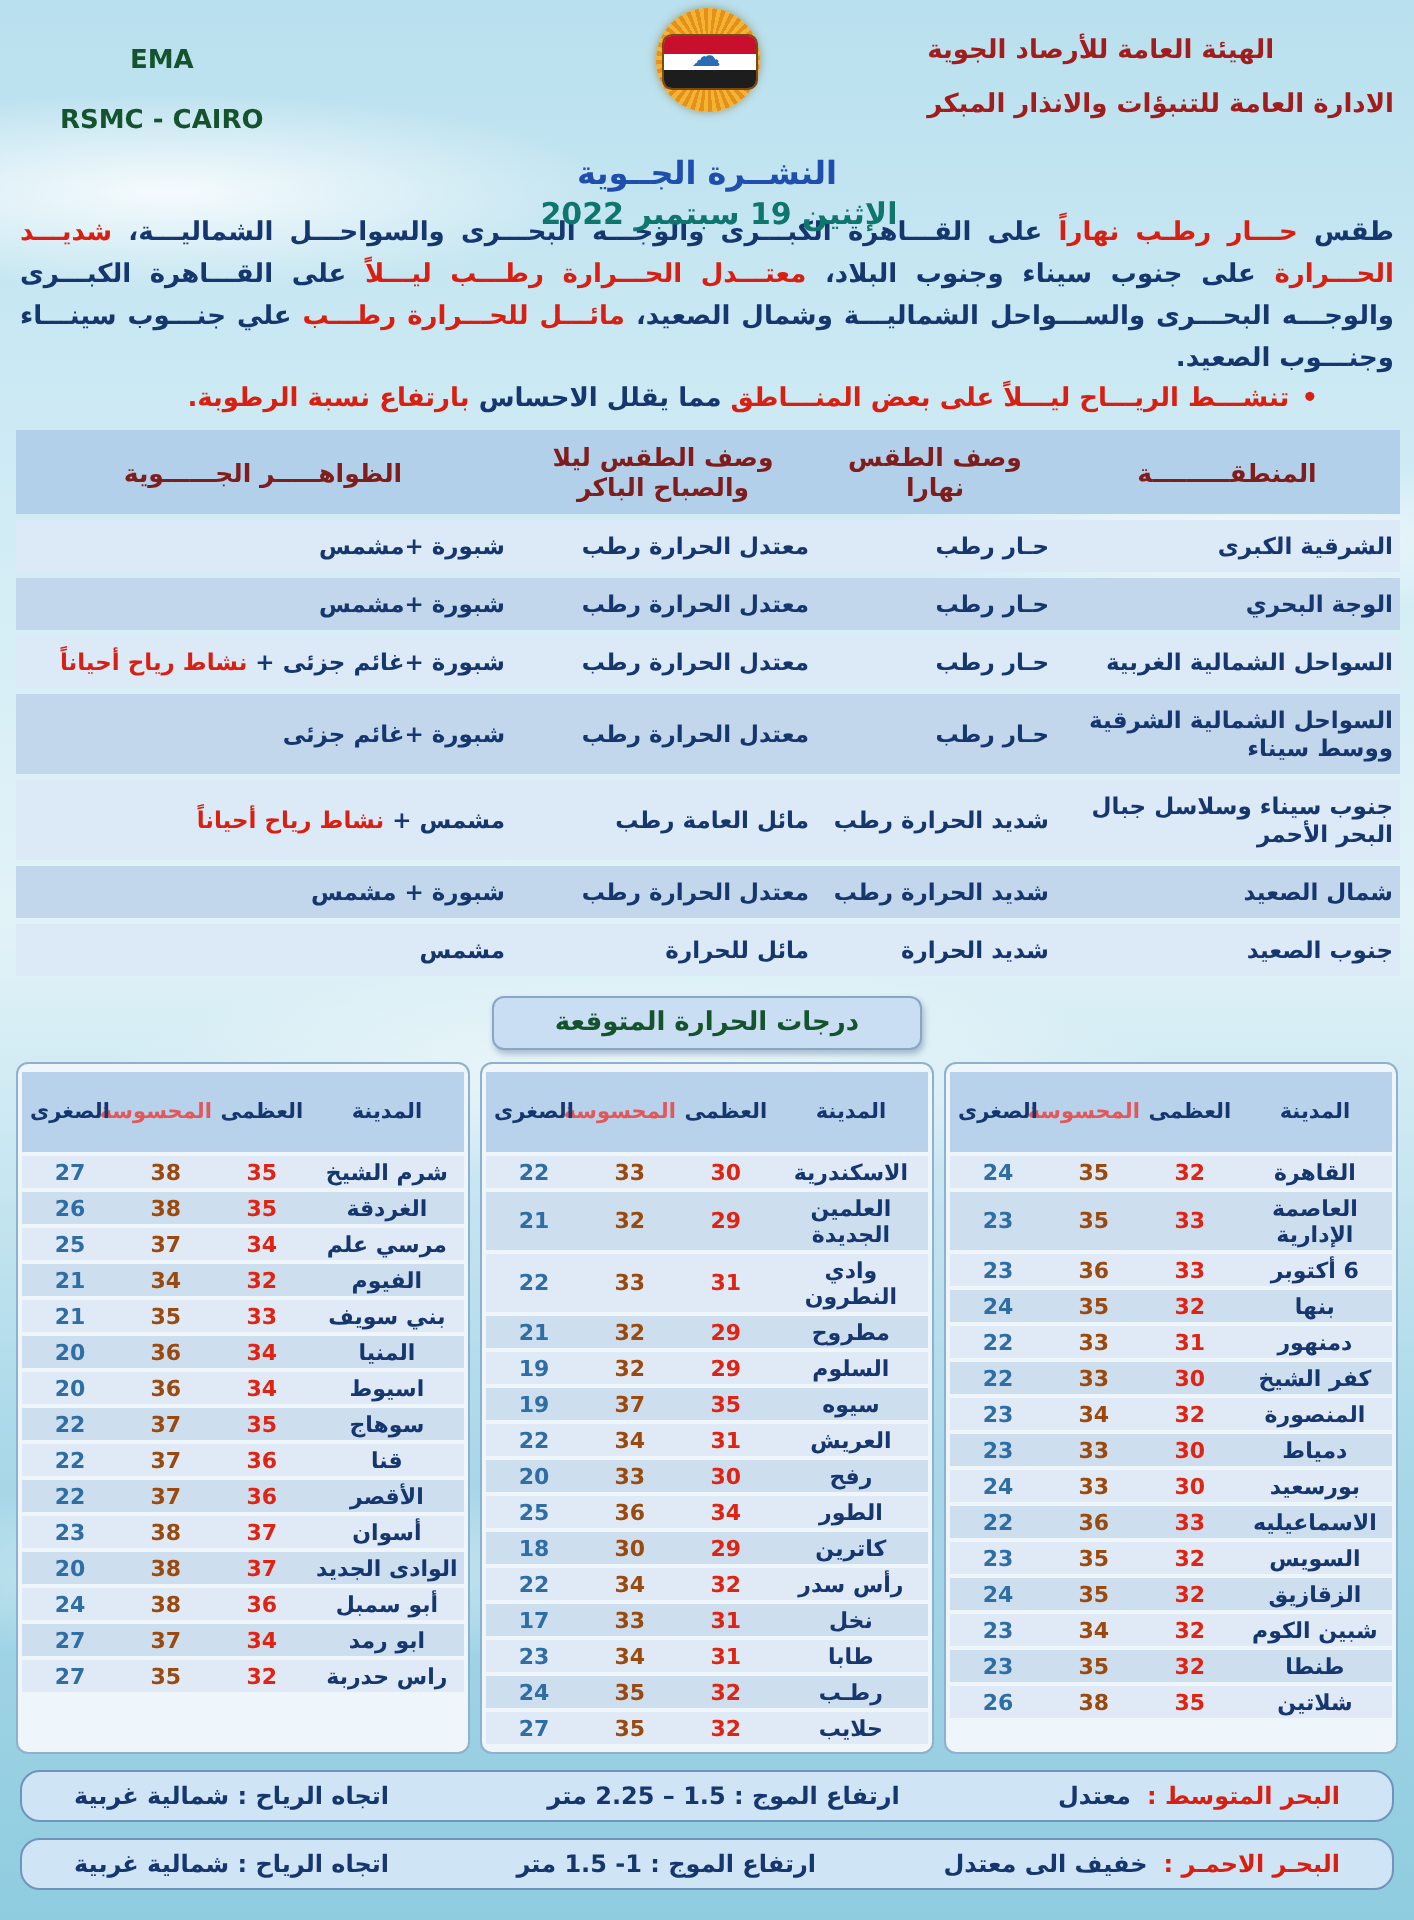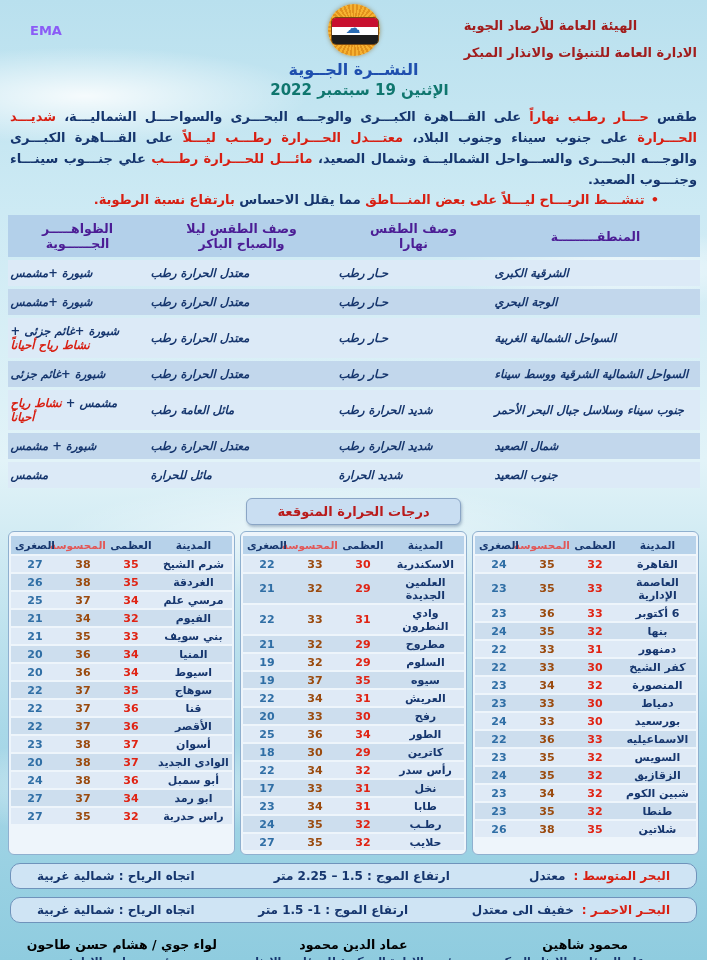--- a/index.html
+++ b/index.html
@@ -11,52 +11,52 @@
       radial-gradient(ellipse 260px 55px at 88% 28%, rgba(255,255,255,.7), transparent 70%),
       radial-gradient(ellipse 380px 80px at 45% 56%, rgba(255,255,255,.6), transparent 70%),
       radial-gradient(ellipse 300px 70px at 18% 82%, rgba(255,255,255,.55), transparent 70%),
       linear-gradient(180deg,#b9e0ee 0%,#cdeaf4 22%,#e2f3f8 48%,#a9d8e8 76%,#8fccdf 100%);
   }
   .page{width:707px;height:960px;position:relative;padding:0;box-sizing:border-box;}
   .c-navy{color:#16366e;} .c-red{color:#d81f12;}
   
   .hdr{position:relative;height:104px;}
   .hdr-right{position:absolute;top:12px;right:10px;text-align:left;color:#a11d1d;font-weight:bold;font-size:13px;line-height:2.1;}
-  .hdr-left{position:absolute;top:16px;left:30px;text-align:center;color:#8b5cf6;font-weight:bold;font-size:13px;line-height:2.3;}
+  .hdr-left{position:absolute;top:16px;left:30px;text-align:center;color:#14532d;font-weight:bold;font-size:13px;line-height:2.3;}
   .hdr-center{position:absolute;top:4px;left:0;right:0;text-align:center;}
   .logo{width:52px;height:52px;margin:0 auto;border-radius:50%;position:relative;
         background:repeating-conic-gradient(#f6b231 0deg 5deg,#e2921c 5deg 10deg);
         box-shadow:0 0 4px rgba(120,80,0,.5);}
   .logo-flag{position:absolute;top:13px;left:3px;width:46px;height:26px;border-radius:5px;overflow:hidden;border:1px solid #7a4a10;}
   .logo-flag .s1{height:34%;background:#c8102e;} .logo-flag .s2{height:32%;background:#fff;position:relative;} .logo-flag .s3{height:34%;background:#1d1d1d;}
   .logo-cloud{position:absolute;top:-8px;left:14px;font-size:15px;color:#2a6db5;}
-  .title{font-size:16px;font-weight:bold;color:#1f4fae;margin-top:4px;}
+  .title{font-size:16px;font-weight:bold;color:#1f4fae;margin-top:21px;}
   .date{font-size:15px;font-weight:bold;color:#0f766e;margin-top:2px;margin-left:12px;}
   
   .summary{margin:2px 10px 0;font-size:13px;font-weight:bold;line-height:1.62;text-align:justify;}
   .bullet-line{margin:2px 48px 0 10px;font-size:13px;font-weight:bold;}
   .bullet{color:#d81f12;margin-left:6px;}
   
   table.forecast{width:692px;margin:5px auto 0;border-spacing:0 3px;table-layout:fixed;}
-  table.forecast th{background:#b3d0ea;color:#4c1d95;font-size:12.5px;font-weight:bold;padding:4px 20px;height:34px;}
-  table.forecast td{font-size:11.5px;font-weight:bold;color:#16366e;text-align:left;vertical-align:middle;padding:6px 3px;font-style:italic;}
+  table.forecast th{background:#b3d0ea;color:#7f1d1d;font-size:12.5px;font-weight:bold;padding:4px 2px;height:34px;}
+  table.forecast td{font-size:11.5px;font-weight:bold;color:#16366e;text-align:right;vertical-align:middle;padding:6px 3px;}
   table.forecast tbody tr:nth-child(odd) td{background:#dceaf7;}
   table.forecast tbody tr:nth-child(even) td{background:#c2d7ec;}
   table.forecast th:nth-child(1),table.forecast td:nth-child(1){width:168px;}
   table.forecast th:nth-child(2),table.forecast td:nth-child(2){width:116px;}
   table.forecast th:nth-child(3),table.forecast td:nth-child(3){width:148px;}
   
   .badge-wrap{text-align:center;margin-top:7px;}
   .badge{display:inline-block;background:#c9def2;border:1px solid #8aa5c5;border-radius:6px;
-         padding:5px 30px;font-size:13px;font-weight:bold;color:#b91c1c;box-shadow:1px 2px 3px rgba(50,80,120,.35);}
+         padding:5px 30px;font-size:13px;font-weight:bold;color:#14532d;box-shadow:1px 2px 3px rgba(50,80,120,.35);}
   
   .temps{display:flex;justify-content:space-between;margin:6px 8px 0;gap:5px;}
   .temp-wrap{border:1px solid #8fb0cf;border-radius:6px;background:#eef5fb;padding:2px;flex:1;}
   table.temp{width:100%;border-spacing:0 2px;table-layout:fixed;}
-  table.temp th{background:#b7d2ea;font-size:10.5px;font-weight:bold;color:#16366e;padding:3px 1px;}
+  table.temp th{background:#b7d2ea;font-size:10.5px;font-weight:bold;color:#16366e;padding:14px 1px;}
   table.temp th.h-felt{color:#e25757;}
   table.temp td{text-align:center;font-weight:bold;font-size:11px;padding:1.5px 1px;}
   table.temp tbody tr:nth-child(odd) td{background:#dfeaf6;}
   table.temp tbody tr:nth-child(even) td{background:#cddeee;}
   td.t-city{font-size:9.5px;color:#16366e;}
   td.t-max{color:#e02313;} td.t-felt{color:#9a4a0e;} td.t-min{color:#2f6ea5;}
   table.temp th:nth-child(1){width:34%;}
   
   .sea-box{display:flex;align-items:center;justify-content:space-between;margin:8px 10px 0;
            background:#cfe4f4;border:1px solid #6f93bb;border-radius:10px;padding:5px 26px;
@@ -86,20 +86,21 @@
               <span class="logo-cloud">☁</span>
             </div>
           <div class="s3"></div>
         </div>
       </div>
       <div class="title">النشــرة الجــوية</div>
       <div class="date">الإثنين 19 سبتمبر 2022</div>
     </div>
     <div class="hdr-left">
       <div>EMA</div>
+      <div>RSMC - CAIRO</div>
     </div>
   </header>
 
   <p class="summary" dir="rtl" id="summary-text"><span class="c-navy">طقس </span><span class="c-red">حـــار رطـب نهاراً </span><span class="c-navy">على القـــاهرة الكبـــرى والوجـــه البحـــرى والسواحـــل الشماليـــة، </span><span class="c-red">شديـــد الحـــرارة </span><span class="c-navy">على جنوب سيناء وجنوب البلاد، </span><span class="c-red">معتـــدل الحـــرارة رطـــب ليـــلاً </span><span class="c-navy">على القـــاهرة الكبـــرى والوجـــه البحـــرى والســـواحل الشماليـــة وشمال الصعيد، </span><span class="c-red">مائـــل للحـــرارة رطـــب </span><span class="c-navy">علي جنـــوب سينـــاء وجنـــوب الصعيد.</span></p>
 
   <div class="bullet-line" dir="rtl"><span class="bullet">•</span><span id="bullet-text"><span class="c-red">تنشـــط الريـــاح ليـــلاً على بعض المنـــاطق </span><span class="c-navy">مما يقلل الاحساس </span><span class="c-red">بارتفاع نسبة الرطوبة.</span></span></div>
 
   <table class="forecast" dir="rtl">
     <thead>
       <tr>

